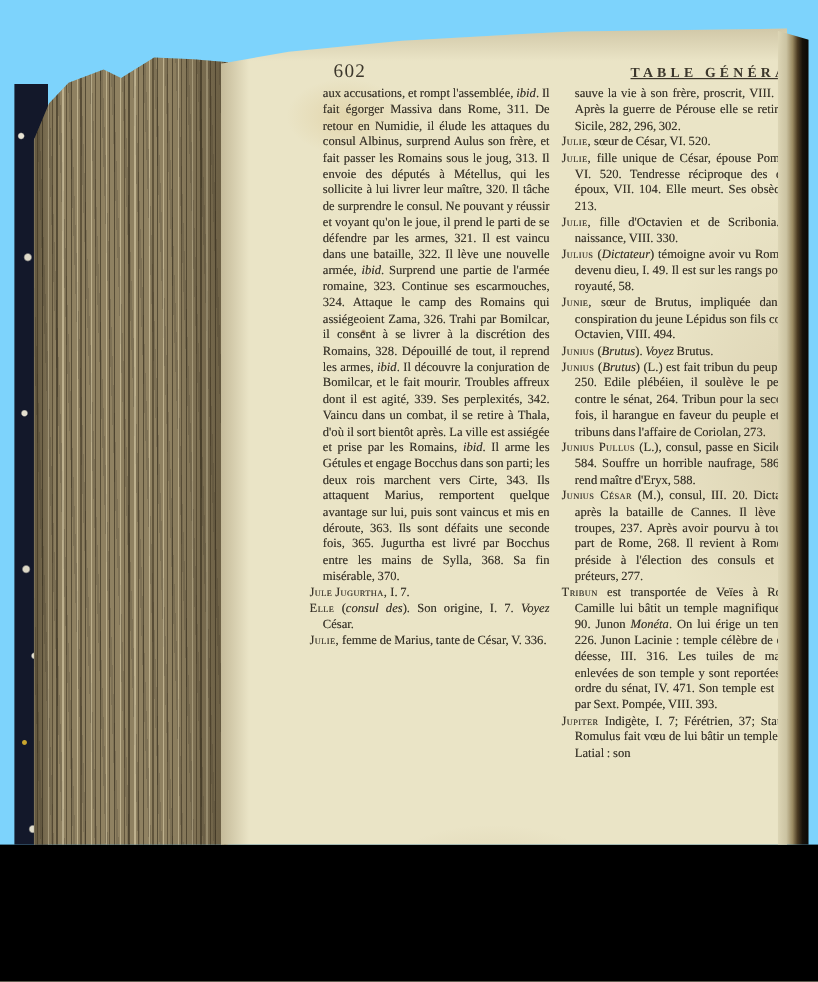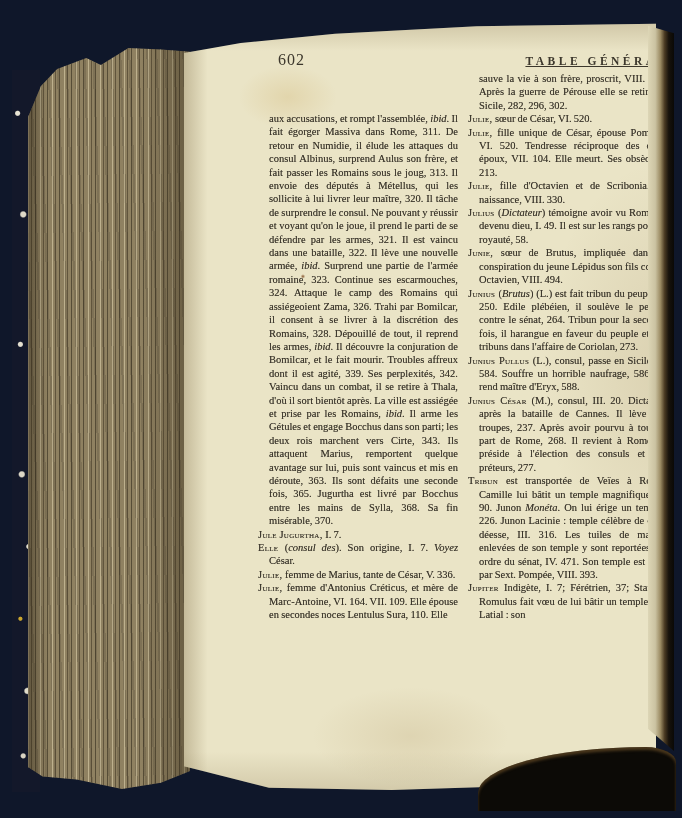--- a/index.html
+++ b/index.html
@@ -1,18 +1,18 @@
 <!DOCTYPE html>
 <html lang="fr"><head>
 <meta charset="utf-8">
 <style>
   html,body { margin:0; padding:0; background:#000; }
   .scene {
-    position:relative; width:682px; height:818px; overflow:hidden;
-    background:#0f172a;
+    position:relative; width:682px; height:704px; overflow:hidden;
+    background:#7dd3fc;
     font-family:"Liberation Serif", serif;
   }
   
   .marble {
     position:absolute; left:12px; top:70px; width:28px; height:722px;
     background-color:#13182a;
     background-image:
       radial-gradient(circle 5px at 20% 6%,  #e8e4d4 40%, transparent 62%),
       radial-gradient(circle 4px at 70% 12%, #caa62e 40%, transparent 62%),
       radial-gradient(circle 6px at 40% 20%, #ded9c8 40%, transparent 62%),
@@ -69,50 +69,50 @@
     position:absolute; left:86px; top:35px; width:410px; text-align:right;
     font-size:11.5px; font-weight:bold; letter-spacing:3.5px; color:#3c372c;text-decoration:underline;
   }
   .col {
     position:absolute; top:52px; width:200px; height:704px; overflow:hidden;
     font-size:10.5px; line-height:13.4px; color:#39342a;
     text-align:justify; word-spacing:-0.4px;
     hyphens:auto; -webkit-hyphens:auto;
     text-shadow:0 0 .3px rgba(58,53,43,.6);
   }
-  .col-left  { left:74px;margin-top:40px; }
+  .col-left  { left:74px; }
   .col-right { left:284px; width:199px; }
   .entry { margin:0; padding-left:11px; text-indent:-11px; }
   .entry.cont { text-indent:0; }
   .head { font-variant:small-caps; letter-spacing:.3px; }
 </style>
 </head>
 <body>
 
 <div class="scene">
   <div class="marble"></div>
   <div class="fore-edge"></div>
 
   <div class="page">
     <div class="page-number">602</div>
     <div class="running-title">TABLE GÉNÉRALE</div>
     <div class="col col-left">
         <p class="entry cont">aux accusations, et rompt l'assemblée, <i>ibid</i>. Il fait égorger Massiva dans Rome, 311. De retour en Numidie, il élude les attaques du consul Albinus, surprend Aulus son frère, et fait passer les Romains sous le joug, 313. Il envoie des députés à Métellus, qui les sollicite à lui livrer leur maître, 320. Il tâche de surprendre le consul. Ne pouvant y réussir et voyant qu'on le joue, il prend le parti de se défendre par les armes, 321. Il est vaincu dans une bataille, 322. Il lève une nouvelle armée, <i>ibid</i>. Surprend une partie de l'armée romaine, 323. Continue ses escarmouches, 324. Attaque le camp des Romains qui assiégeoient Zama, 326. Trahi par Bomilcar, il consent à se livrer à la discrétion des Romains, 328. Dépouillé de tout, il reprend les armes, <i>ibid</i>. Il découvre la conjuration de Bomilcar, et le fait mourir. Troubles affreux dont il est agité, 339. Ses perplexités, 342. Vaincu dans un combat, il se retire à Thala, d'où il sort bientôt après. La ville est assiégée et prise par les Romains, <i>ibid</i>. Il arme les Gétules et engage Bocchus dans son parti; les deux rois marchent vers Cirte, 343. Ils attaquent Marius, remportent quelque avantage sur lui, puis sont vaincus et mis en déroute, 363. Ils sont défaits une seconde fois, 365. Jugurtha est livré par Bocchus entre les mains de Sylla, 368. Sa fin misérable, 370.</p>
         <p class="entry"><span class="head">Jule Jugurtha, </span>I. 7.</p>
         <p class="entry"><span class="head">Elle </span>(<i>consul des</i>). Son origine, I. 7. <i>Voyez</i> César.</p>
         <p class="entry"><span class="head">Julie, </span>femme de Marius, tante de César, V. 336.</p>
-        <p class="entry"><span class="head">Julie, </span>femme d'Antonius Créticus, et mère de Marc-Antoine, VI. 164. VII. 109. Elle épouse en secondes noces Lentulus Sura, 110. Elle</p>
       </div>
     <div class="col col-right">
         <p class="entry cont">sauve la vie à son frère, proscrit, VIII. 196. Après la guerre de Pérouse elle se retire en Sicile, 282, 296, 302.</p>
         <p class="entry"><span class="head">Julie, </span>sœur de César, VI. 520.</p>
         <p class="entry"><span class="head">Julie, </span>fille unique de César, épouse Pompée, VI. 520. Tendresse réciproque des deux époux, VII. 104. Elle meurt. Ses obsèques, 213.</p>
         <p class="entry"><span class="head">Julie, </span>fille d'Octavien et de Scribonia. Sa naissance, VIII. 330.</p>
         <p class="entry"><span class="head">Julius </span>(<i>Dictateur</i>) témoigne avoir vu Romulus devenu dieu, I. 49. Il est sur les rangs pour la royauté, 58.</p>
         <p class="entry"><span class="head">Junie, </span>sœur de Brutus, impliquée dans la conspiration du jeune Lépidus son fils contre Octavien, VIII. 494.</p>
+        <p class="entry"><span class="head">Junius </span>(<i>Brutus</i>). <i>Voyez</i> Brutus.</p>
         <p class="entry"><span class="head">Junius </span>(<i>Brutus</i>) (L.) est fait tribun du peuple, I. 250. Edile plébéien, il soulève le peuple contre le sénat, 264. Tribun pour la seconde fois, il harangue en faveur du peuple et des tribuns dans l'affaire de Coriolan, 273.</p>
         <p class="entry"><span class="head">Junius Pullus </span>(L.), consul, passe en Sicile, II. 584. Souffre un horrible naufrage, 586. Se rend maître d'Eryx, 588.</p>
         <p class="entry"><span class="head">Junius César </span>(M.), consul, III. 20. Dictateur après la bataille de Cannes. Il lève des troupes, 237. Après avoir pourvu à tout, il part de Rome, 268. Il revient à Rome, et préside à l'élection des consuls et des préteurs, 277.</p>
         <p class="entry"><span class="head">Tribun </span>est transportée de Veïes à Rome. Camille lui bâtit un temple magnifique, II. 90. Junon <i>Monéta</i>. On lui érige un temple, 226. Junon Lacinie : temple célèbre de cette déesse, III. 316. Les tuiles de marbre enlevées de son temple y sont reportées par ordre du sénat, IV. 471. Son temple est pillé par Sext. Pompée, VIII. 393.</p>
         <p class="entry"><span class="head">Jupiter </span>Indigète, I. 7; Férétrien, 37; Stator : Romulus fait vœu de lui bâtir un temple, 40; Latial : son</p>
       </div>
   </div>
 
   <div class="gutter"></div>
   <div class="bottom-curl"></div>

